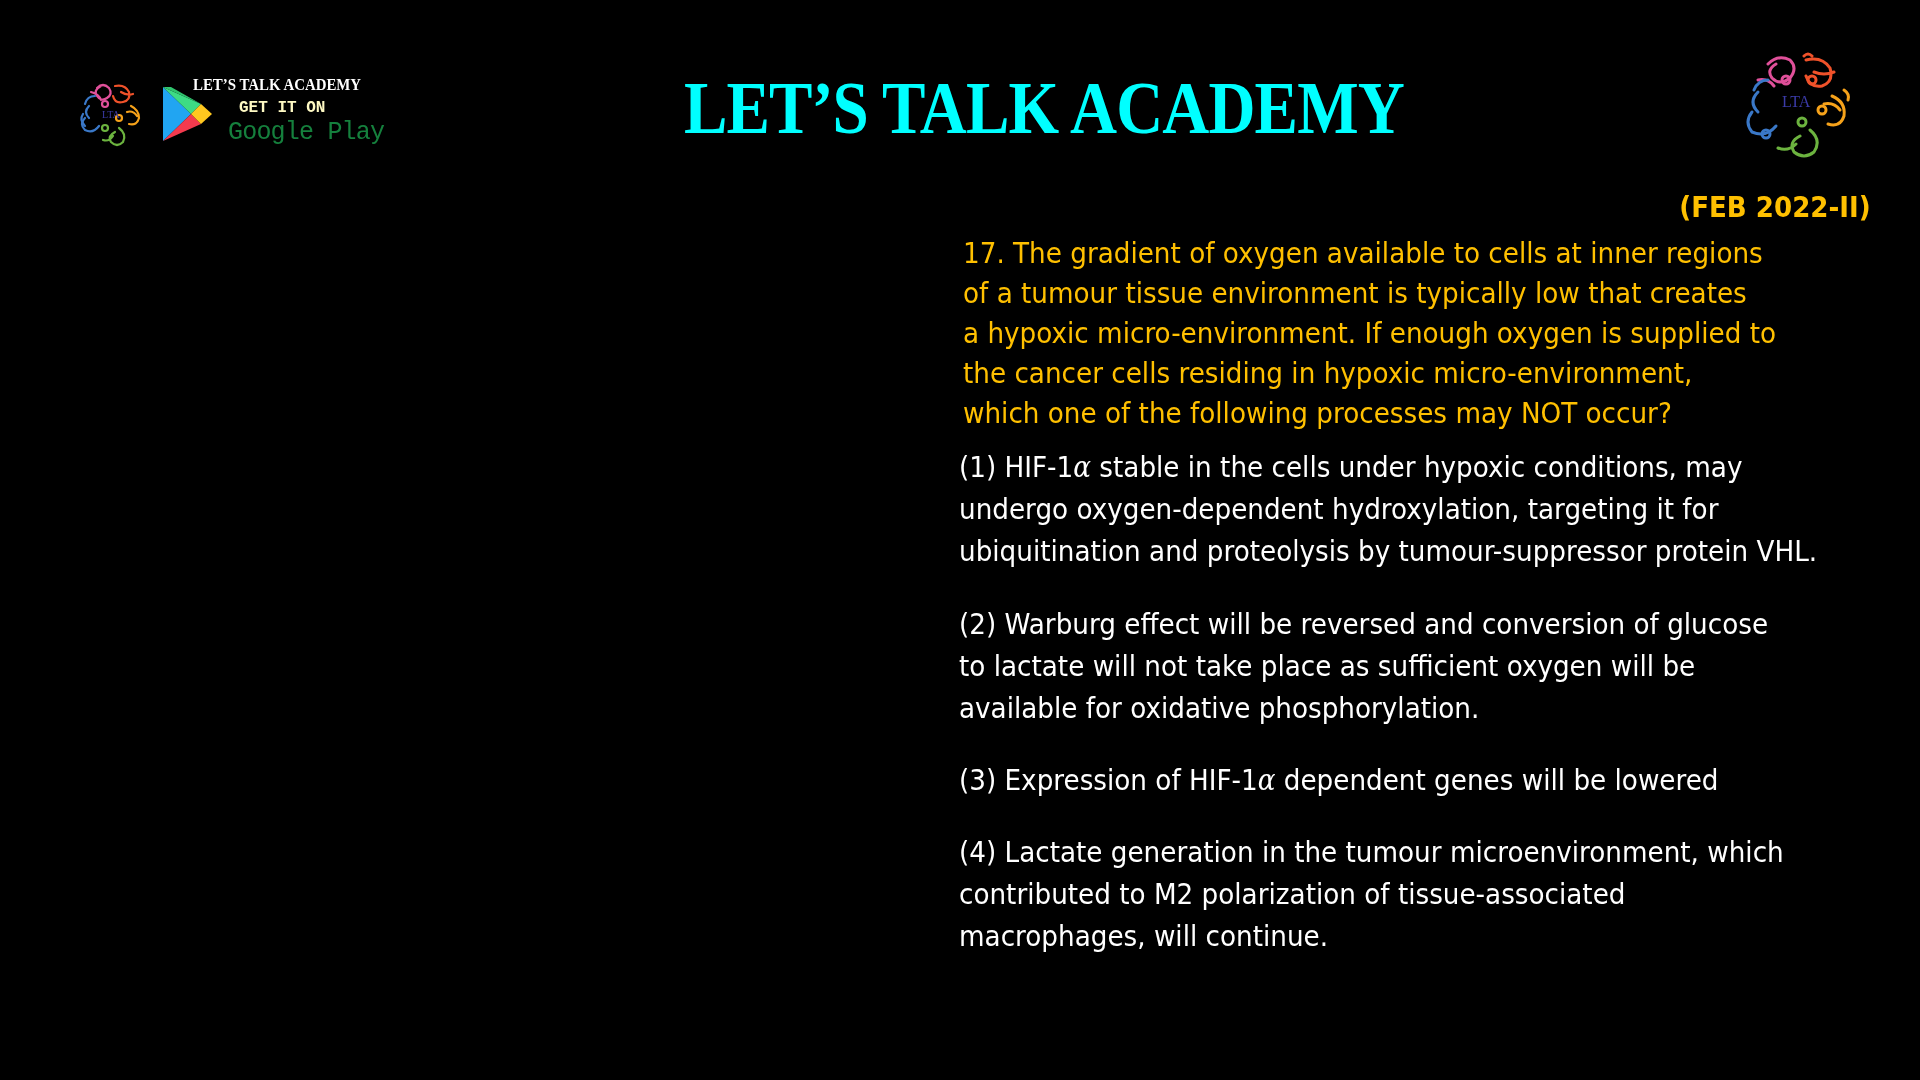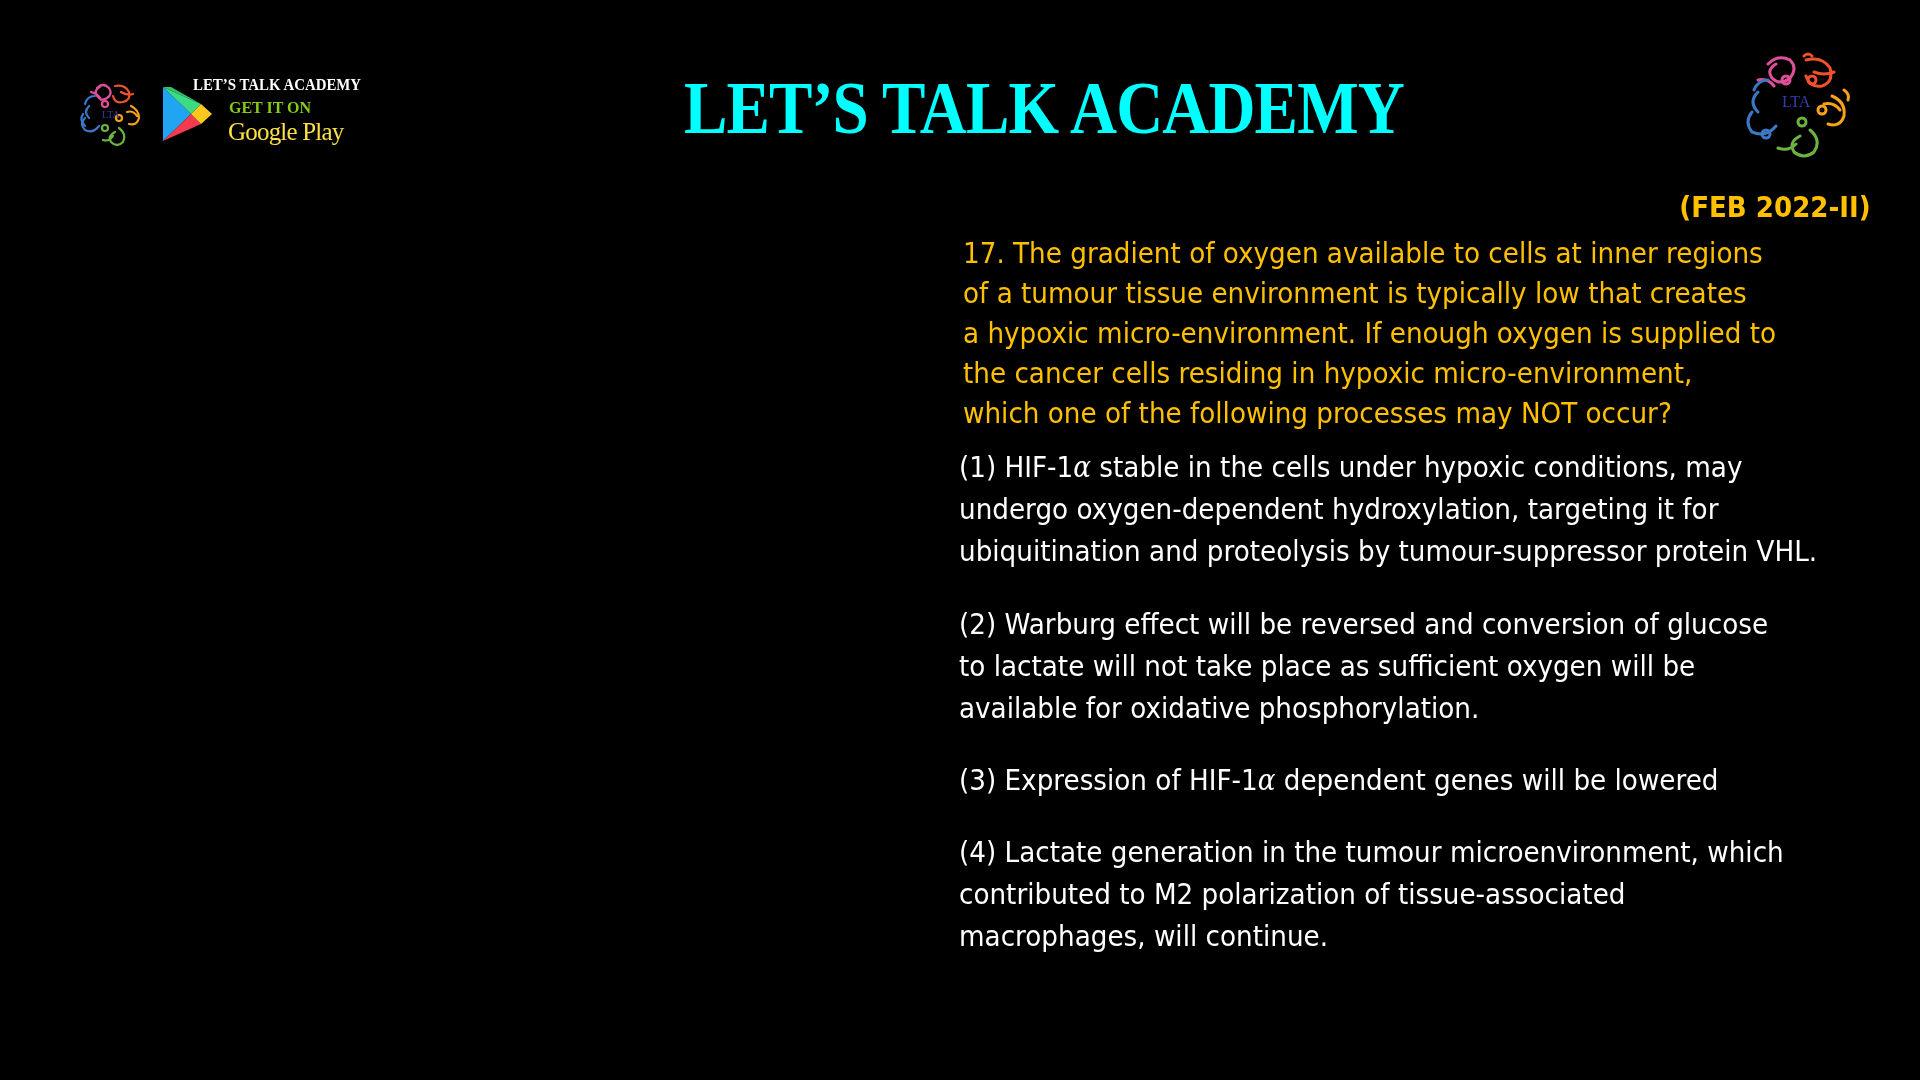--- a/index.html
+++ b/index.html
@@ -28,32 +28,32 @@
     font-family: "Liberation Serif", serif;
     font-weight: bold;
     font-size: 16px;
     color: #ffffff;
     white-space: nowrap;
     letter-spacing: 0px;
     transform: scaleX(0.93);
     transform-origin: left top;
   }
   .badge-getit {
-    left: 229px; top: 99px;
-    font-family: Liberation Serif, serif;
+    left: 239px; top: 99px;
+    font-family: Liberation Mono, monospace;
     font-weight: bold;
     font-size: 16px;
-    color: #84cc16;
+    color: #fef9c3;
     white-space: nowrap;
   }
   .badge-googleplay {
     left: 228px; top: 118px;
-    font-family: Liberation Serif, serif;
+    font-family: Liberation Mono, monospace;
     font-size: 25px;
-    color: #fde047;
+    color: #15803d;
     white-space: nowrap;
     letter-spacing: -0.8px;
   }
 
   
   .main-title {
     left: 684px; top: 68px;
     font-family: "Liberation Serif", serif;
     font-weight: bold;
     font-size: 74px;

